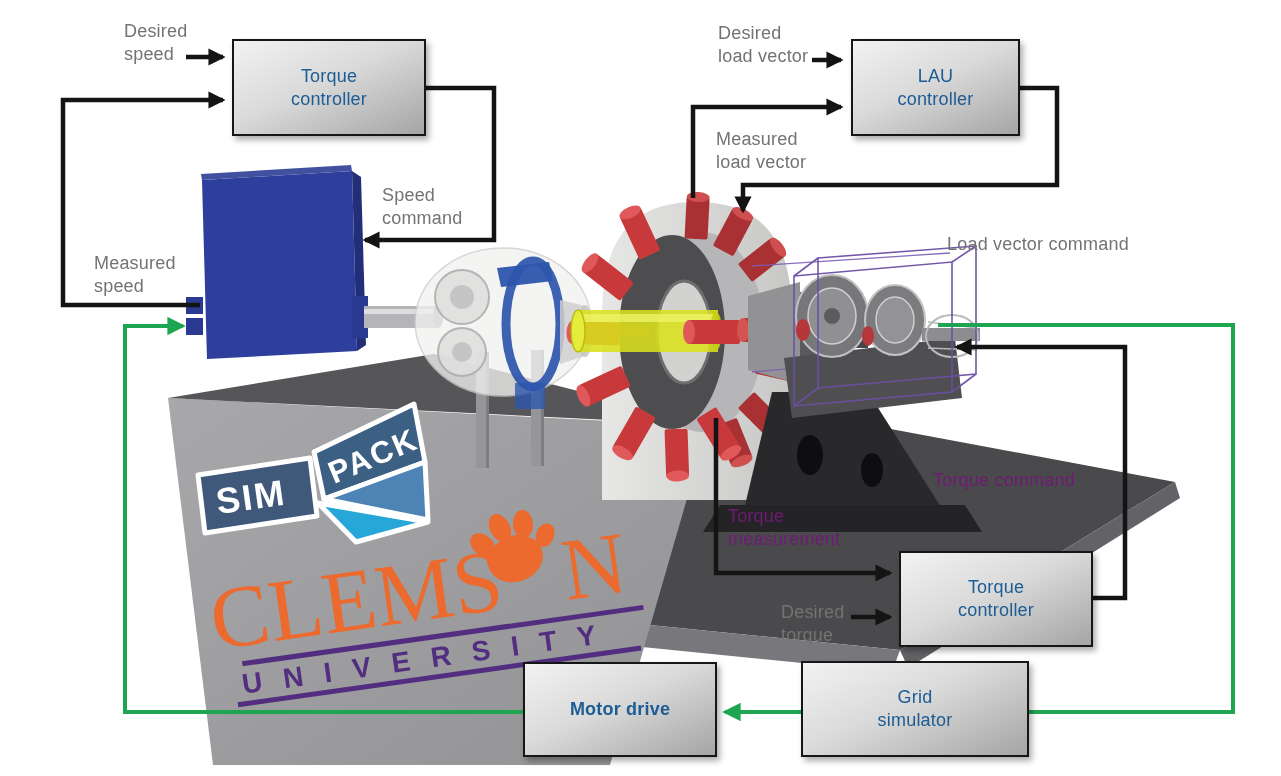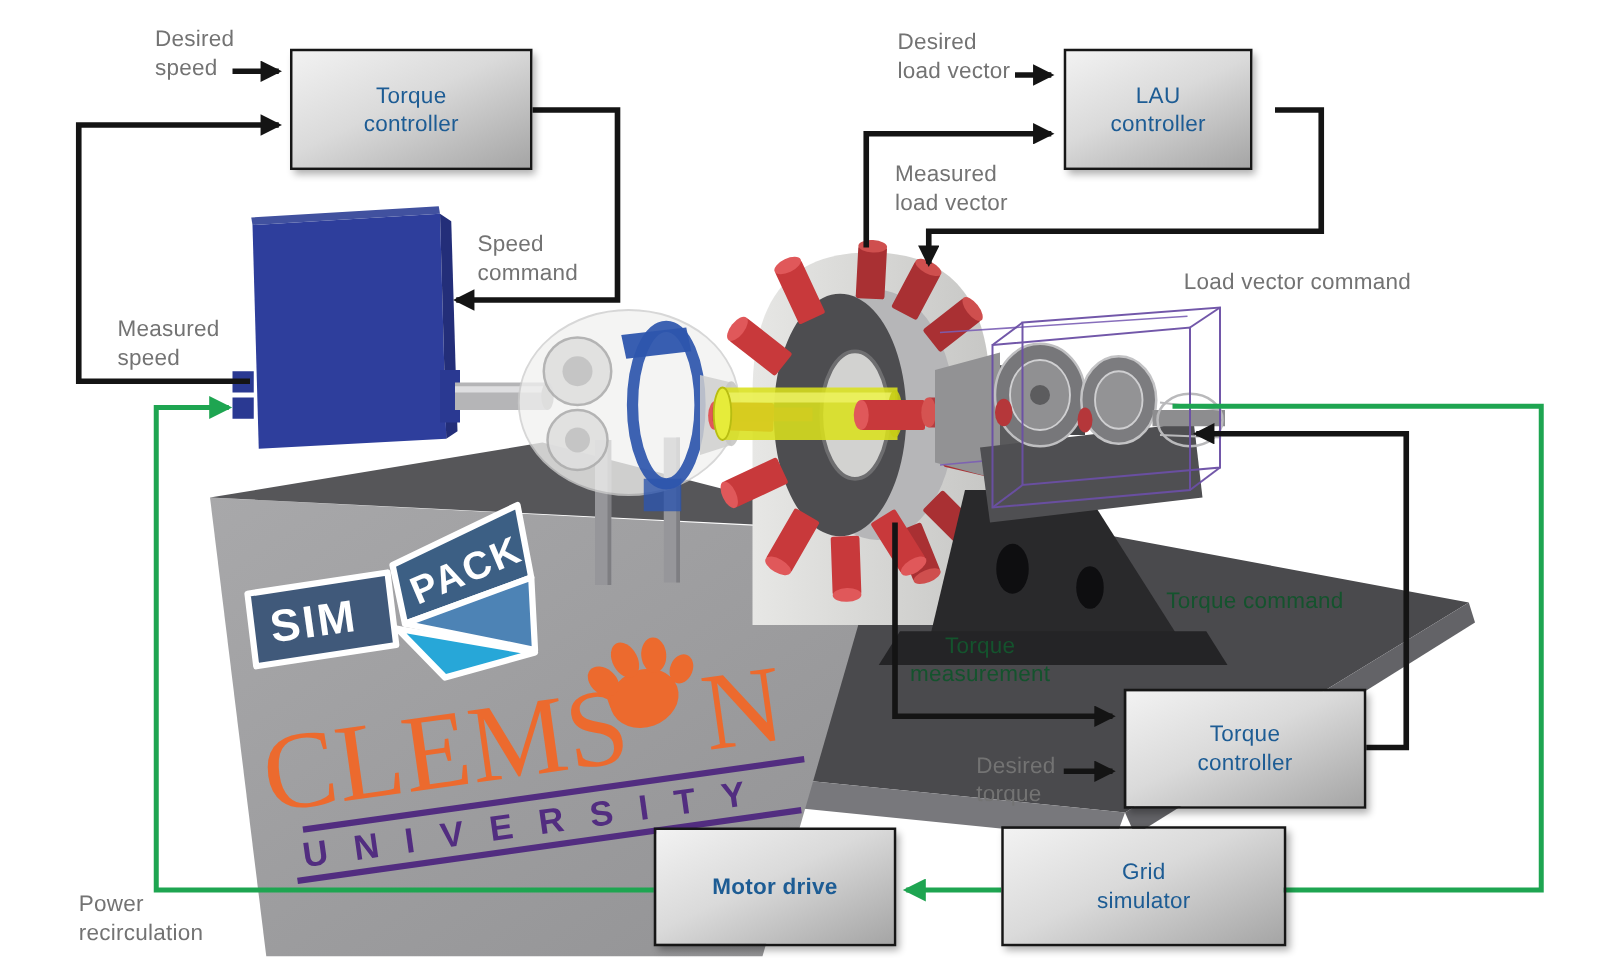--- a/index.html
+++ b/index.html
@@ -1,21 +1,21 @@
 <!DOCTYPE html>
 <html><head>
 <meta charset="utf-8">
 <style>
   html,body{margin:0;padding:0;background:#fff;}
   .stage{position:relative;width:1281px;height:776px;background:#ffffff;overflow:hidden;
          font-family:"Liberation Sans",sans-serif;}
   .scene{position:absolute;left:0;top:0;}
   .lbl{position:absolute;font:18px/23px "Liberation Sans",sans-serif;color:#737373;
        white-space:pre-line;letter-spacing:.2px;}
-  .lbl.white{color:#14532d;text-align:center;}
+  .lbl.white{color:#701a75;}
   .block{position:absolute;display:flex;align-items:center;justify-content:center;
          text-align:center;font:18px/23px "Liberation Sans",sans-serif;color:#1d5c94;
          white-space:pre-line;letter-spacing:.2px;
          background:linear-gradient(155deg,#f2f2f2 0%,#dadada 45%,#a5a5a5 100%);
          border:2.5px solid #161616;box-shadow:3px 4px 6px rgba(0,0,0,.32);
          box-sizing:border-box;}
 </style>
 </head>
 <body>
 
@@ -254,40 +254,38 @@
 
   <g stroke="#1ea551" stroke-width="4" fill="none" stroke-linejoin="miter">
     <path d="M938,325 H1233 V712 H1004" marker-end="url(#mG)"></path>
     <path d="M801,712 H725" marker-end="url(#mG)"></path>
     <path d="M523,712 H125 V326 H183" marker-end="url(#mG)"></path>
   </g>
 </svg>
 
 <div class="block" style="left:232px;top:39px;width:194px;height:97px;">Torque
 controller</div>
-<div class="block" style="left:851px;top:39px;width:151px;height:97px;">LAU
+<div class="block" style="left:851px;top:39px;width:169px;height:97px;">LAU
 controller</div>
 <div class="block" style="left:899px;top:551px;width:194px;height:96px;">Torque
 controller</div>
 <div class="block" style="left:523px;top:662px;width:194px;height:95px;font-weight:bold;">Motor drive</div>
 <div class="block" style="left:801px;top:661px;width:228px;height:96px;">Grid
 simulator</div>
 
 <div class="lbl" style="left:124px;top:20px;">Desired
 speed</div>
 <div class="lbl" style="left:382px;top:184px;">Speed
 command</div>
 <div class="lbl" style="left:94px;top:252px;">Measured
 speed</div>
 <div class="lbl" style="left:718px;top:22px;">Desired
 load vector</div>
 <div class="lbl" style="left:716px;top:128px;">Measured
 load vector</div>
-<div class="lbl" style="left:947px;top:214px;">Load vector command</div>
+<div class="lbl" style="left:947px;top:233px;">Load vector command</div>
 <div class="lbl white" style="left:933px;top:469px;">Torque command</div>
 <div class="lbl white" style="left:728px;top:505px;">Torque
 measurement</div>
 <div class="lbl" style="left:781px;top:601px;">Desired
 torque</div>
-<div class="lbl" style="left:63px;top:712px;">Power
-recirculation</div>
 
 </div>
 
 </body></html>

